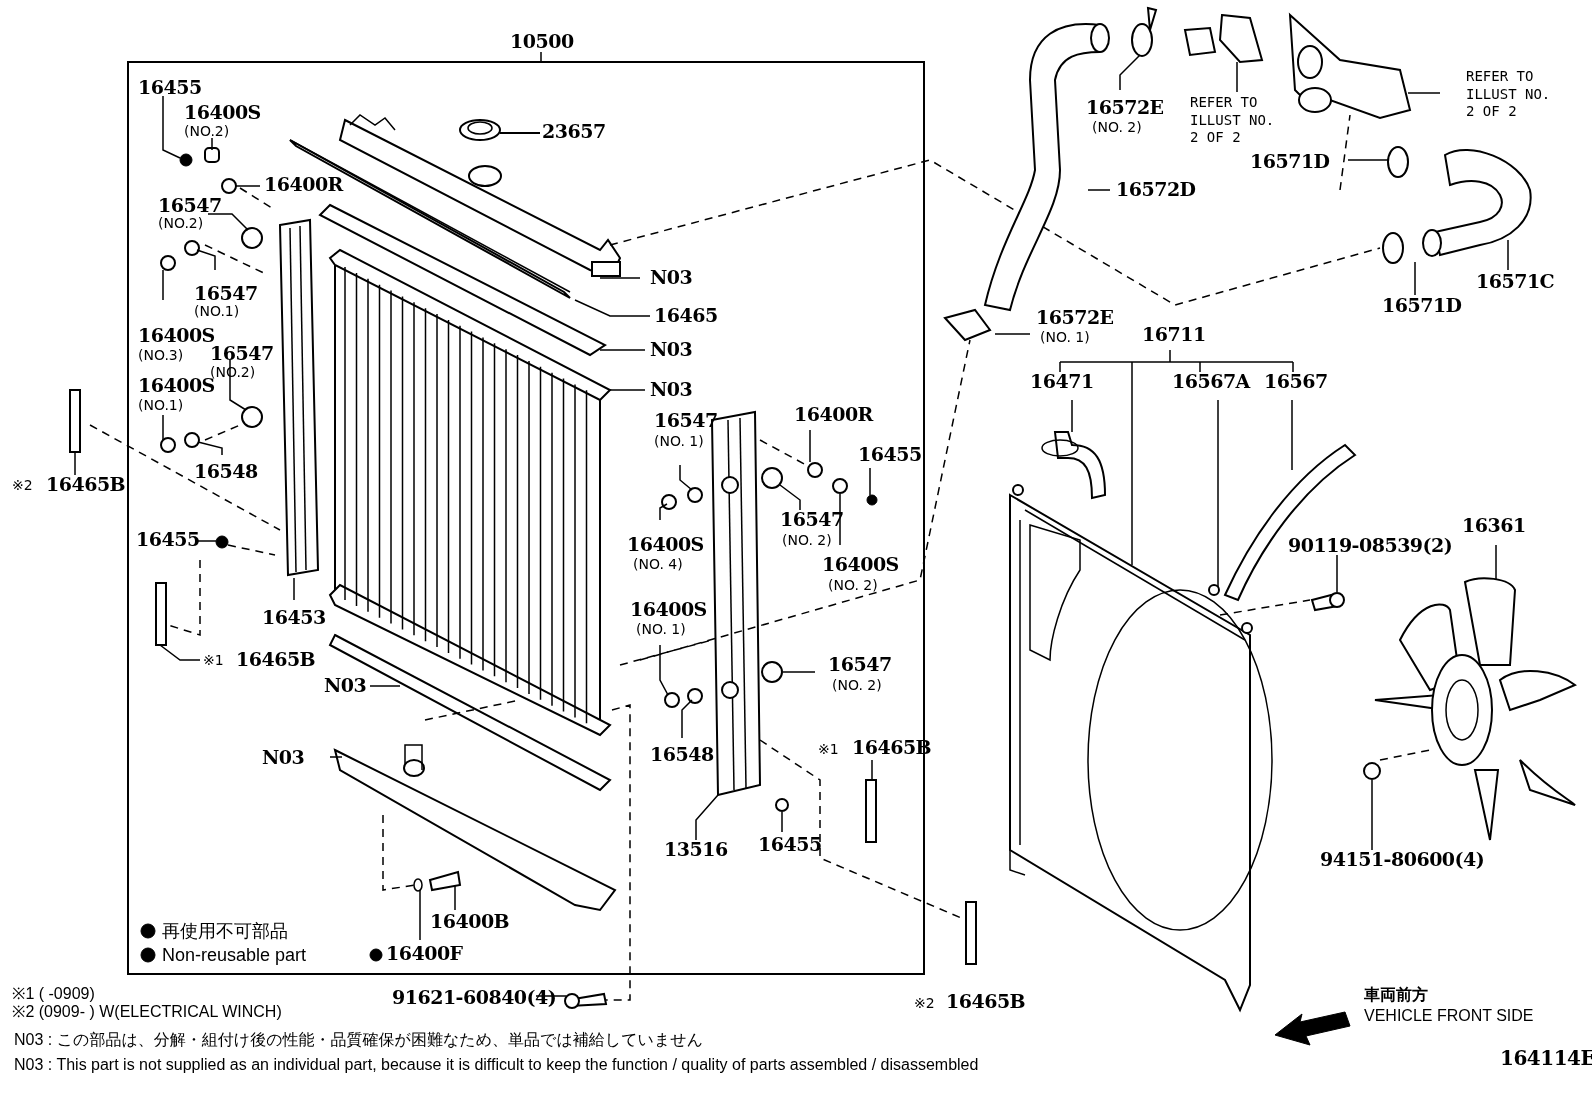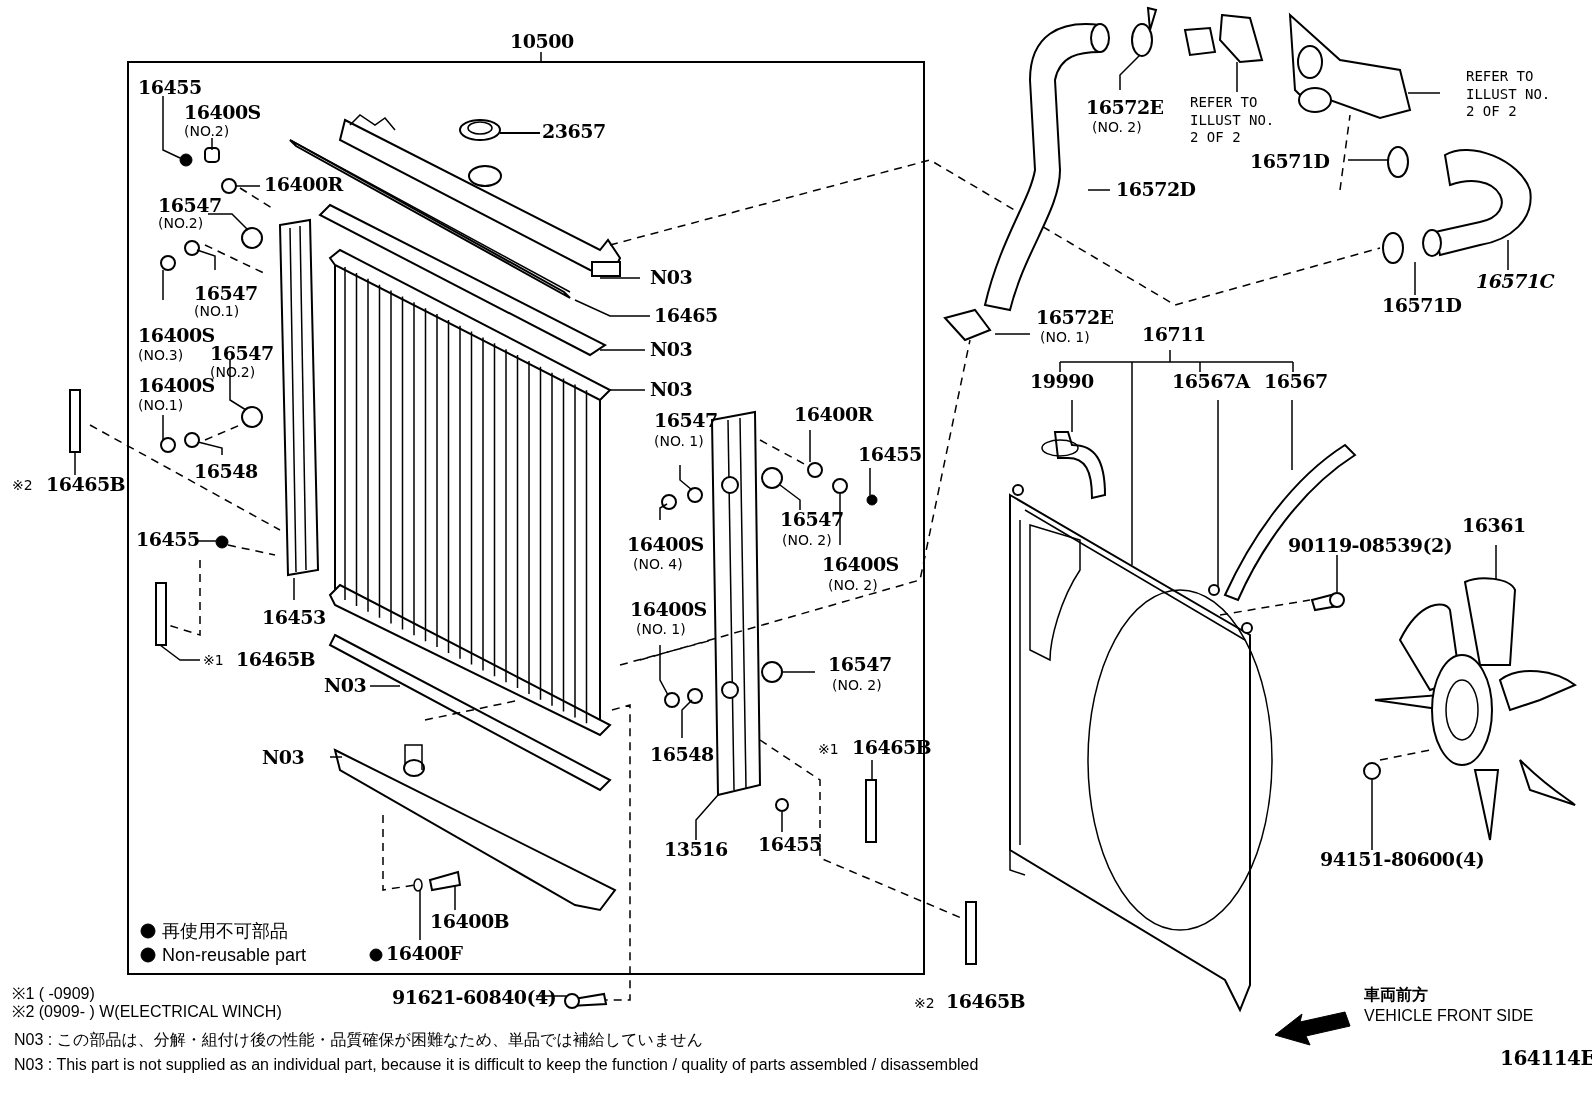--- a/index.html
+++ b/index.html
@@ -362,25 +362,25 @@
 <div class="sub" style="left:1092px;top:120px;">(NO. 2)</div>
 <div class="mono" style="left:1190px;top:94px;">REFER TO
 ILLUST NO.
 2 OF 2</div>
 <div class="mono" style="left:1466px;top:68px;">REFER TO
 ILLUST NO.
 2 OF 2</div>
 <div class="lbl" style="left:1116px;top:180px;">16572D</div>
 <div class="lbl" style="left:1250px;top:152px;">16571D</div>
 <div class="lbl" style="left:1382px;top:296px;">16571D</div>
-<div class="lbl" style="left:1476px;top:272px;font-style:italic;">16571C</div>
+<div class="lbl" style="left:1476px;top:272px;">16571C</div>
 <div class="lbl" style="left:1036px;top:308px;">16572E</div>
 <div class="sub" style="left:1040px;top:330px;">(NO. 1)</div>
 <div class="lbl" style="left:1142px;top:325px;">16711</div>
-<div class="lbl" style="left:1030px;top:372px;">19990</div>
+<div class="lbl" style="left:1030px;top:372px;">16471</div>
 <div class="lbl" style="left:1172px;top:372px;">16567A</div>
 <div class="lbl" style="left:1264px;top:372px;">16567</div>
 <div class="lbl" style="left:1288px;top:536px;">90119-08539(2)</div>
 <div class="lbl" style="left:1462px;top:516px;">16361</div>
 <div class="lbl" style="left:1320px;top:850px;">94151-80600(4)</div>
 
 <div class="legend" style="left:162px;top:922px;">再使用不可部品</div>
 <div class="legend" style="left:162px;top:946px;">Non-reusable part</div>
 
 <div class="note" style="left:12px;top:986px;">※1 (      -0909)</div>

